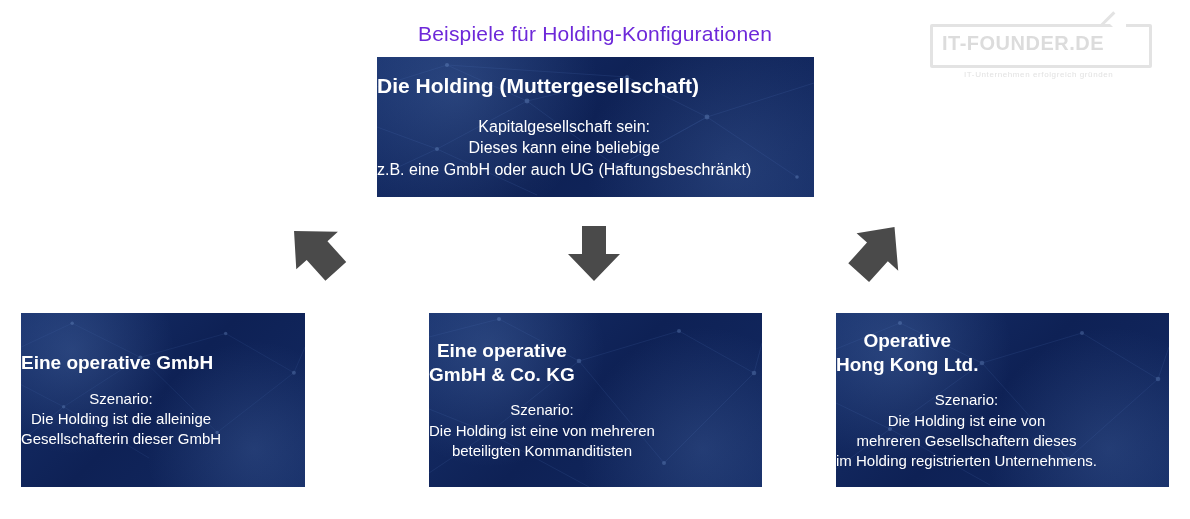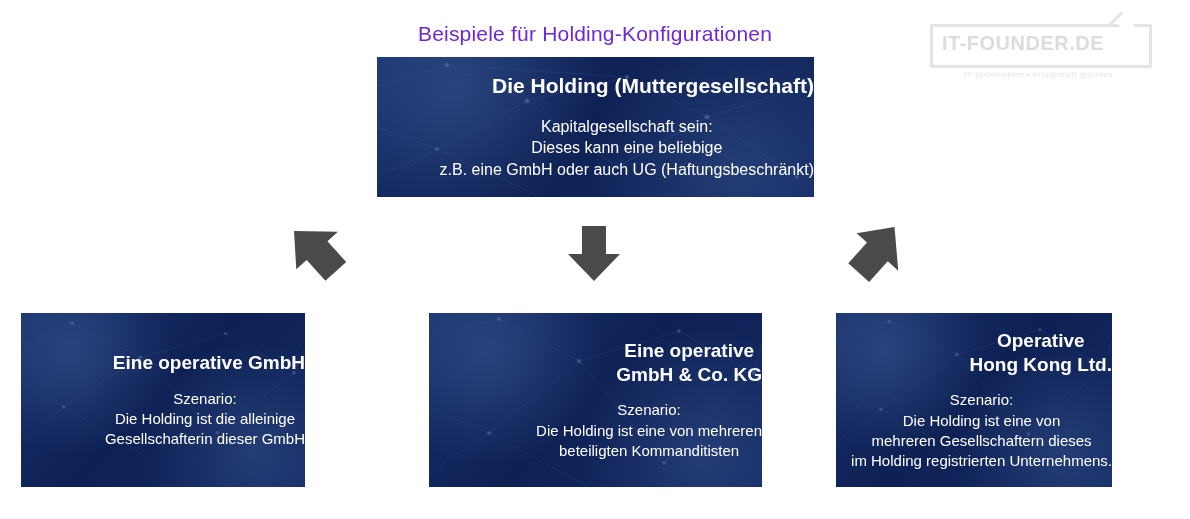--- a/index.html
+++ b/index.html
@@ -29,21 +29,20 @@
     letter-spacing: 0.2px;
   }
 
   
   .watermark {
     position: absolute;
     top: 24px;
     left: 930px;
     width: 196px;
     height: 62px;
-    padding-left: 8px;
   }
   .wm-box {
     position: absolute;
     top: 0;
     left: 0;
     width: 222px;
     height: 44px;
     border: 3px solid #e3e3e3;
     border-radius: 2px;
     box-sizing: border-box;
@@ -102,21 +101,21 @@
     position: absolute;
     inset: 0;
     opacity: 0.5;
   }
   .node-inner {
     position: relative;
     z-index: 2;
     height: 100%;
     display: flex;
     flex-direction: column;
-    align-items: flex-end;
+    align-items: flex-start;
     justify-content: center;
   }
   .node-title {
     font-weight: bold;
     line-height: 1.25;
   }
   .node-body {
     line-height: 1.35;
     font-weight: 400;
   }
@@ -135,22 +134,22 @@
   #parent-node .node-body {
     font-size: 16px;
   }
 
   
   .child {
     top: 313px;
     height: 174px;
   }
   #child-0 { left: 21px; width: 284px; }
-  #child-1 { left: 429px; width: 333px; padding-left: 41px; }
-  #child-2 { left: 836px; width: 276px; }
+  #child-1 { left: 429px; width: 333px; }
+  #child-2 { left: 836px; width: 333px; }
 
   .child .node-title {
     font-size: 19px;
     margin-bottom: 14px;
   }
   .child .node-body {
     font-size: 15px;
   }
 
   

